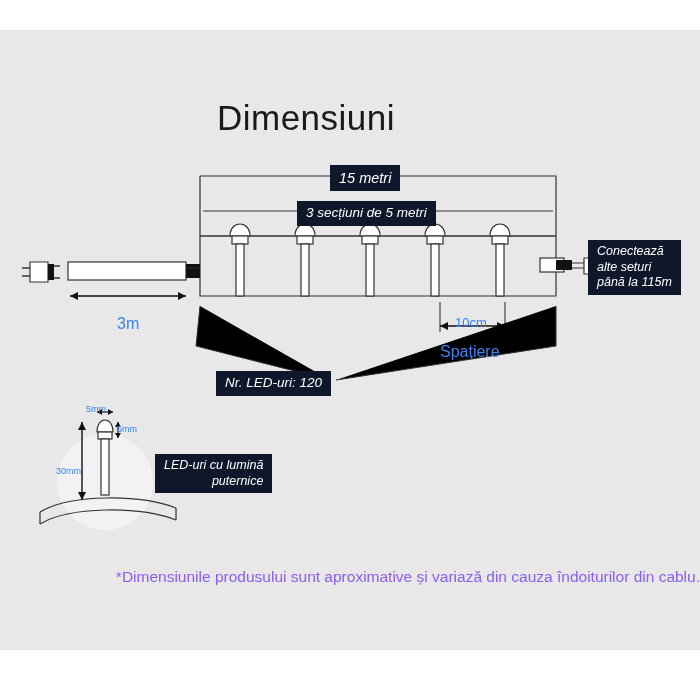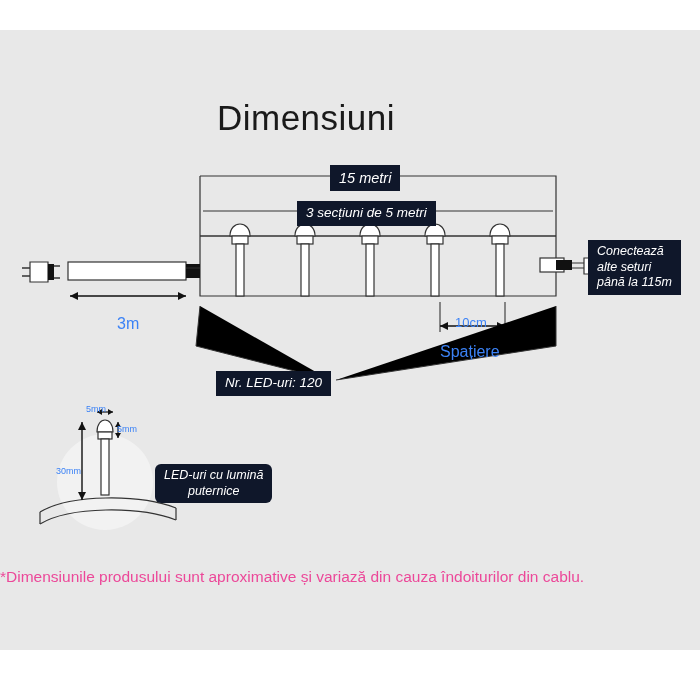--- a/index.html
+++ b/index.html
@@ -73,43 +73,43 @@
     padding: 4px 9px;
     white-space: nowrap;
     line-height: 1.25;
     text-align: center;
     font-style: italic;
   }
   .lbl-15m { left: 330px; top: 165px; font-size: 14.5px; }
   .lbl-sect { left: 297px; top: 201px; }
   .lbl-conect { left: 588px; top: 240px; text-align: left; font-size: 12.5px; }
   .lbl-nrled { left: 216px; top: 371px; }
-  .lbl-ledlum { left: 155px; top: 464px; text-align: center; font-size: 12.5px; border-radius: 6px; }
+  .lbl-ledlum { left: 155px; top: 454px; text-align: right; font-size: 12.5px; }
 
   .cap {
     position: absolute;
     color: #3b82f6;
     font-size: 15px;
   }
   .cap-3m { left: 117px; top: 315px; font-size: 16px; }
   .cap-10cm { left: 455px; top: 315px; font-size: 13px; }
   .cap-spat { left: 440px; top: 343px; font-size: 16px; }
   .cap-marimea { left: 33px; top: 378px; font-size: 17px; }
   .cap-5mm-a { left: 86px; top: 404px; font-size: 9px; }
   .cap-5mm-b { left: 117px; top: 424px; font-size: 9px; }
   .cap-30mm { left: 56px; top: 466px; font-size: 9px; text-align: right; }
 
   .footnote {
     position: absolute;
     left: 0;
     top: 568px;
     width: 700px;
-    text-align: left;
+    text-align: right;
     font-size: 15.5px;
-    color: #ec4899;
+    color: #8b5cf6;
   }
   svg.diagram {
     position: absolute;
     left: 0;
     top: 0;
     width: 700px;
     height: 700px;
   }
 </style>
 </head>

